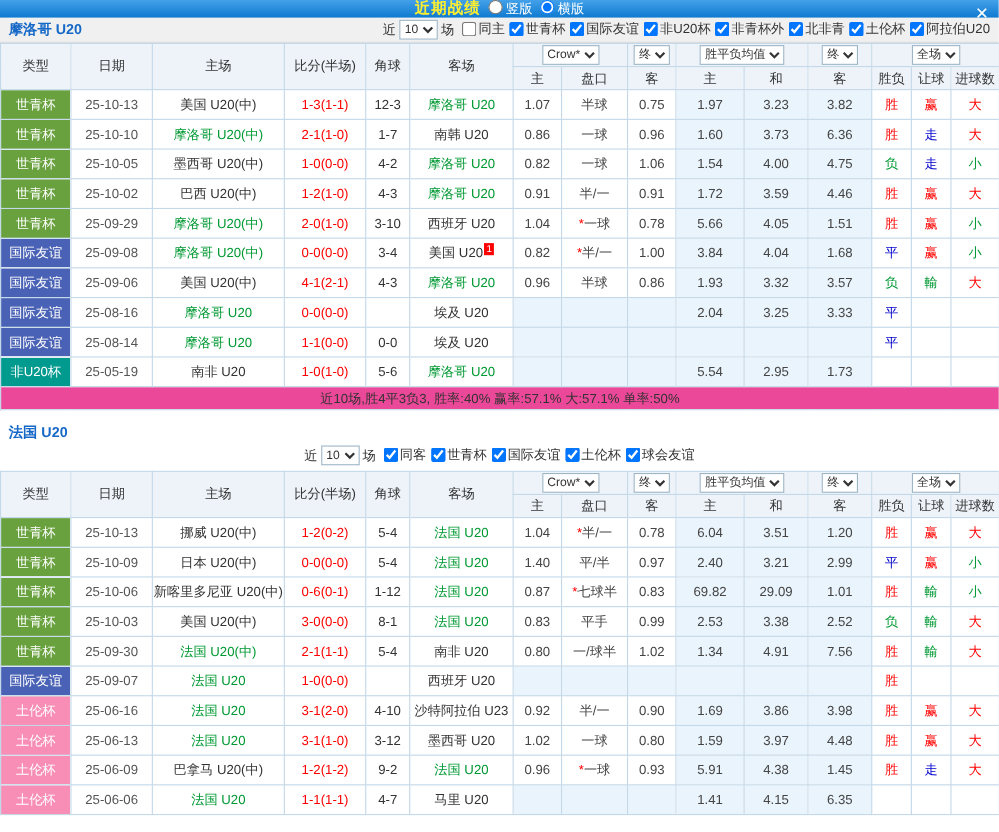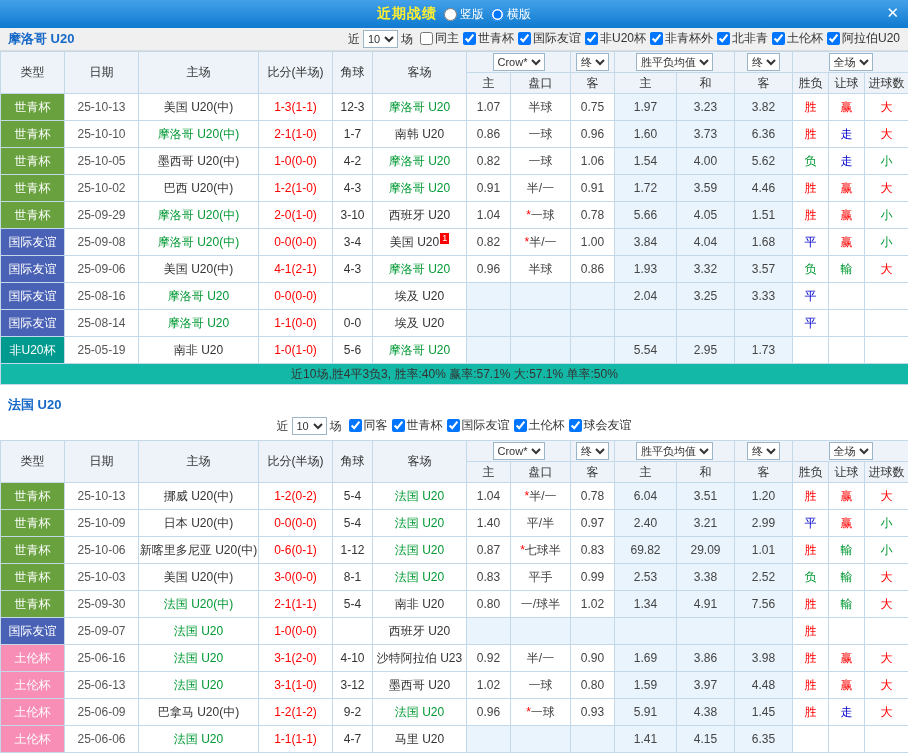--- a/index.html
+++ b/index.html
@@ -1,24 +1,24 @@
 <!DOCTYPE html>
 <html><head>
 <meta charset="utf-8">
 <style>
   * { box-sizing: border-box; margin: 0; padding: 0; }
   html,body { width: 908px; height: 756px; overflow: hidden; background: #fff;
     font-family: "Liberation Sans", "DejaVu Sans", sans-serif; font-size: 12px; color: #333; }
 
   
-  .titlebar { height: 28px; background: linear-gradient(#43a1e9, #0f7ad0);
+  .titlebar { height: 16px; background: linear-gradient(#43a1e9, #0f7ad0);
     display: flex; align-items: center; position: relative; }
   .titlebar-center { margin: 0 auto; display: flex; align-items: center; gap: 7px; }
   .win-title { color: #ffef2f; font-weight: bold; font-size: 14px; letter-spacing: 1px; }
-  .radio-opt { color: #fff; display: inline-flex; align-items: center; gap: 3px; cursor: pointer; font-size: 12px; }
+  .radio-opt { color: #fff; display: inline-flex; align-items: flex-start; gap: 3px; cursor: pointer; font-size: 12px; }
   .radio-opt input { margin: 0; }
   .close-btn { position: absolute; right: 9px; top: 5px; color: #fff; font-size: 15px;
     font-weight: bold; cursor: pointer; line-height: 16px; }
 
   
   .section + .section { margin-top: 8px; }
   .section-head { display: flex; align-items: center; background: #f0f0f0;
     border-bottom: 1px solid #dcdcdc; padding: 2px 8px; min-height: 23px; }
   .team-title { color: #1668c7; font-weight: bold; font-size: 13px; white-space: nowrap; }
   .filters { margin-left: auto; display: flex; align-items: center; gap: 3px; color: #333; white-space: nowrap; }
@@ -46,21 +46,21 @@
   td.team.hl { color: #009933; }
   td.score { color: #ff0000; }
   td.num { color: #444; }
   td.wdl { background: #eaf4fc; }
   td.tint { background: #eaf4fc; }
   .c-red { color: #ff0000; }
   .c-blue { color: #0000cc; }
   .c-green { color: #009933; }
   .badge { display: inline-block; background: #ff0000; color: #fff; font-size: 9px;
     line-height: 11px; padding: 0 2px; margin-left: 1px; vertical-align: super; }
-  td.summary { height: 21px; color: #333; background: #14b8a6; margin-left: 24px; }
+  td.summary { height: 21px; color: #333; background: #ec4899; margin-left: 24px; }
 </style>
 </head>
 <body>
 
 <div class="app">
   <div class="titlebar">
     <div class="titlebar-center">
       <span class="win-title">近期战绩</span>
       <label class="radio-opt">
         <input type="radio" name="layout" style="">
@@ -202,21 +202,21 @@
               <td class="date">25-10-05</td>
               <td class="team">墨西哥 U20(中)</td>
               <td class="score">1-0(0-0)</td>
               <td>4-2</td>
               <td class="team hl">摩洛哥 U20</td>
               <td class="num">0.82</td>
               <td class="num">一球</td>
               <td class="num">1.06</td>
               <td class="num wdl">1.54</td>
               <td class="num wdl">4.00</td>
-              <td class="num wdl">5.62</td>
+              <td class="num wdl">4.75</td>
               <td class="state c-green">负</td>
               <td class="state c-blue">走</td>
               <td class="state c-green">小</td>
             </tr>
             <tr>
               <td class="type bg-green">世青杯</td>
               <td class="date">25-10-02</td>
               <td class="team">巴西 U20(中)</td>
               <td class="score">1-2(1-0)</td>
               <td>4-3</td>

